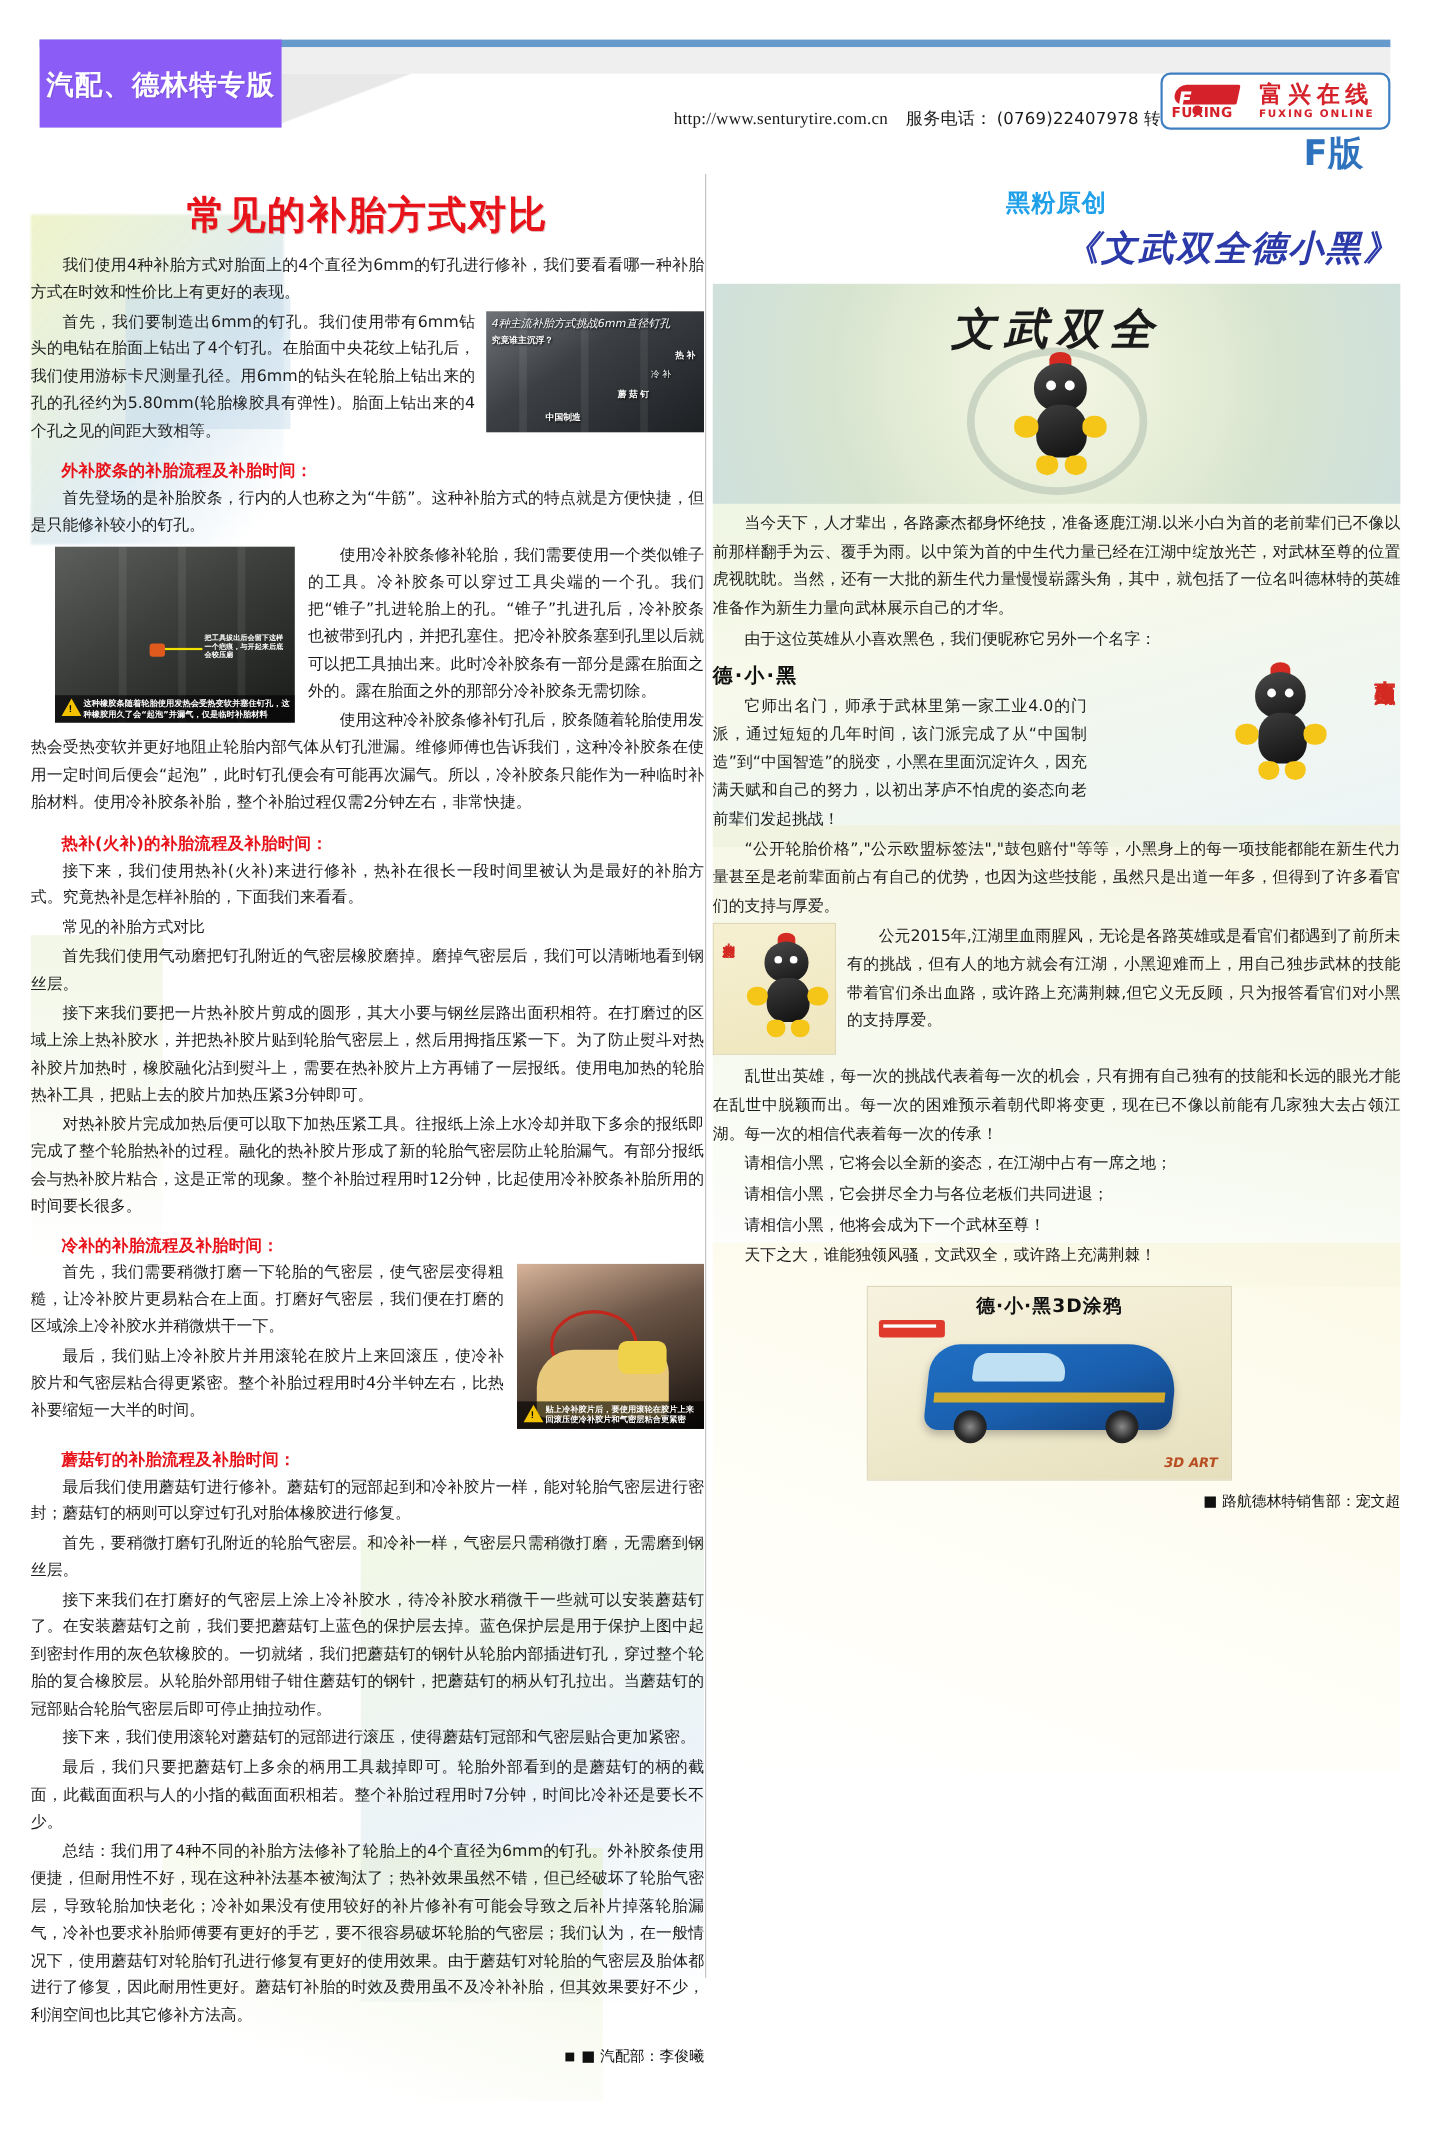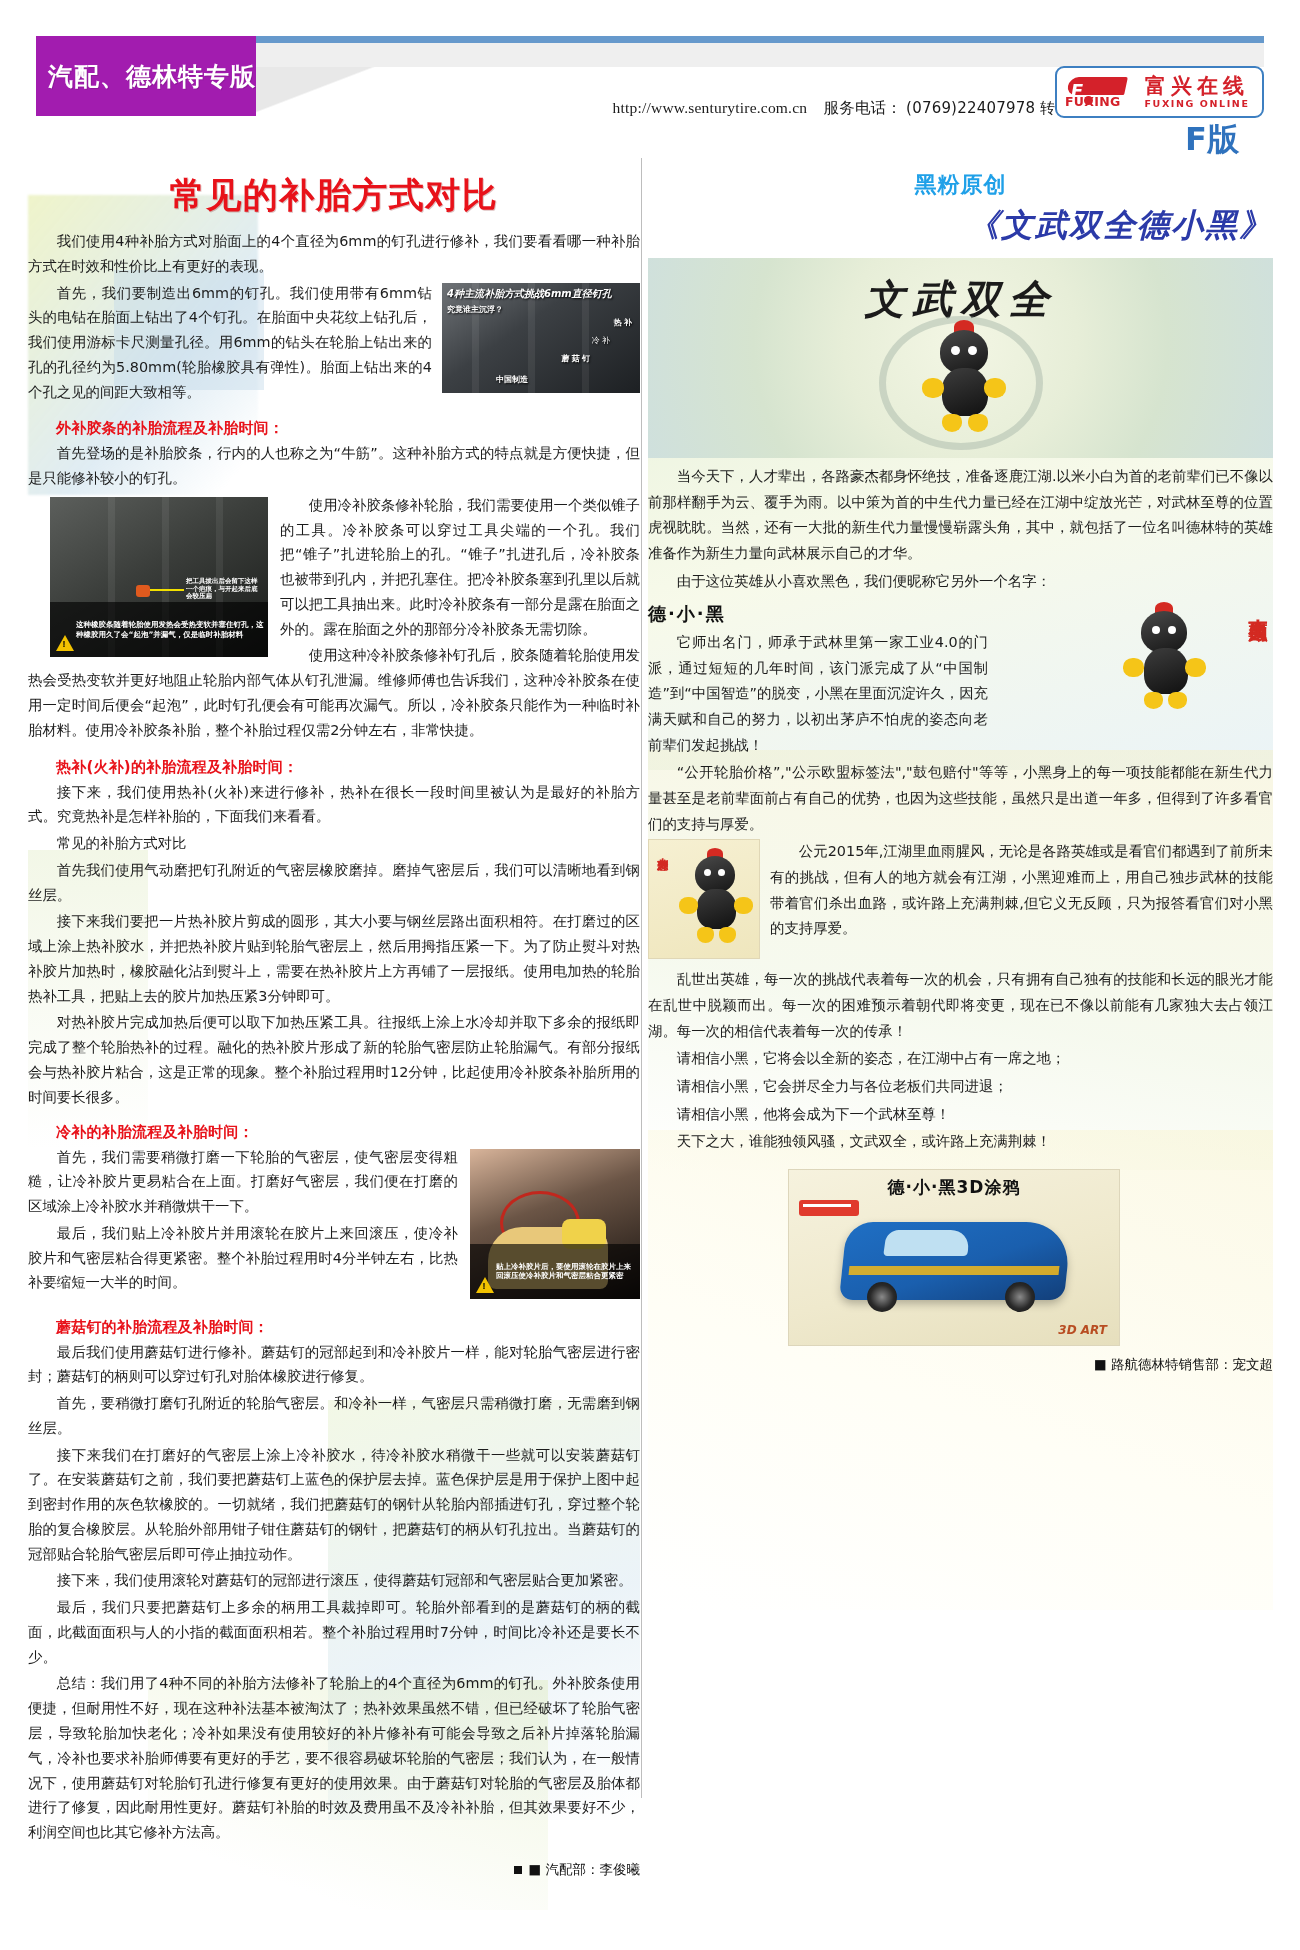--- a/index.html
+++ b/index.html
@@ -10,22 +10,22 @@
     -webkit-font-smoothing:antialiased;
     position:relative;
     overflow:hidden;
   }
   .page{position:relative;width:1300px;height:1950px;background:#fff;}
 
   
   .masthead{position:absolute;left:0;top:36px;width:1300px;height:110px;}
   .mast-blue-bar{position:absolute;left:36px;top:0;width:1228px;height:7px;background:#6699cc;}
   .mast-grey{position:absolute;left:36px;top:7px;width:1228px;height:24px;background:#efefef;}
-  .mast-tab{position:absolute;left:36px;top:0;width:220px;height:80px;background:#a21caf;
-    display:flex;align-items:center;justify-content:flex-end;z-index:4;}
+  .mast-tab{position:absolute;left:36px;top:0;width:220px;height:80px;background:#8b5cf6;
+    display:flex;align-items:center;justify-content:center;z-index:4;}
   .mast-tab span{color:#fff;font-size:25px;font-weight:bold;letter-spacing:1px;
      font-family:"DejaVu Sans",sans-serif;text-shadow:1px 1px 0 rgba(0,0,0,.12);}
   .mast-wedge{position:absolute;left:256px;top:31px;width:120px;height:46px;
     background:linear-gradient(to bottom right,#e8e8e8 0%,#e8e8e8 48%,#ffffff 50%,#ffffff 100%);z-index:2;}
   .mast-info{position:absolute;left:0;top:62px;width:1070px;text-align:right;
     font-family:"Liberation Serif","DejaVu Serif",serif;font-size:15.5px;color:#1a1a1a;letter-spacing:.2px;}
   .mast-info .phone{font-family:"DejaVu Sans",sans-serif;font-size:15px;}
   .logo-box{position:absolute;left:1055px;top:30px;width:205px;height:48px;
     border:2px solid #3d7fc1;border-radius:9px;background:#fff;display:flex;align-items:center;z-index:5;}
   .logo-mark{position:relative;width:70px;height:38px;margin-left:5px;}
@@ -73,23 +73,23 @@
   .sub-h{position:relative;z-index:2;color:#e8121a;font-size:15px;font-weight:bold;
     margin:13px 0 3px 28px;font-family:"DejaVu Sans",sans-serif;letter-spacing:.2px;}
   .byline{position:relative;z-index:3;text-align:right;font-size:13.5px;color:#111;margin-top:16px;
     font-family:"DejaVu Sans",sans-serif;}
   .byline .sq{display:inline-block;width:8px;height:8px;background:#111;margin-right:6px;
     vertical-align:middle;}
 
   
   .photo{position:relative;overflow:hidden;background:#2b2b2b;}
   .photo .cap{position:absolute;left:0;bottom:0;width:100%;background:rgba(0,0,0,.62);
-    color:#fff;font-size:7.5px;line-height:1.25;padding:18px 4px;box-sizing:border-box;
+    color:#fff;font-size:7.5px;line-height:1.25;padding:3px 4px;box-sizing:border-box;
     font-family:"DejaVu Sans",sans-serif;font-weight:bold;}
-  .photo .toptag{position:absolute;left:5px;top:4px;color:#fff;font-size:10px;font-weight:bold;
+  .photo .toptag{position:absolute;left:5px;top:4px;color:#fff;font-size:10px;font-weight:normal;
     font-style:italic;text-shadow:1px 1px 2px #000;font-family:"DejaVu Sans",sans-serif;}
   .photo .subtag{position:absolute;left:5px;top:21px;color:#fff;font-size:8px;font-weight:bold;
     text-shadow:1px 1px 2px #000;font-family:"DejaVu Sans",sans-serif;}
   .warn{position:absolute;left:6px;bottom:6px;width:0;height:0;border-left:9px solid transparent;
     border-right:9px solid transparent;border-bottom:16px solid #f2c200;z-index:3;}
   .warn::after{content:"!";position:absolute;left:-2.5px;top:4px;font-size:9px;color:#000;font-weight:bold;}
 
   .ph1{float:right;width:198px;height:110px;margin:2px 0 5px 10px;z-index:3;
     background:linear-gradient(145deg,#6f7377 0%,#3c4044 40%,#1d2023 100%);}
   .ph2{float:left;width:218px;height:160px;margin:4px 12px 6px 22px;z-index:3;

